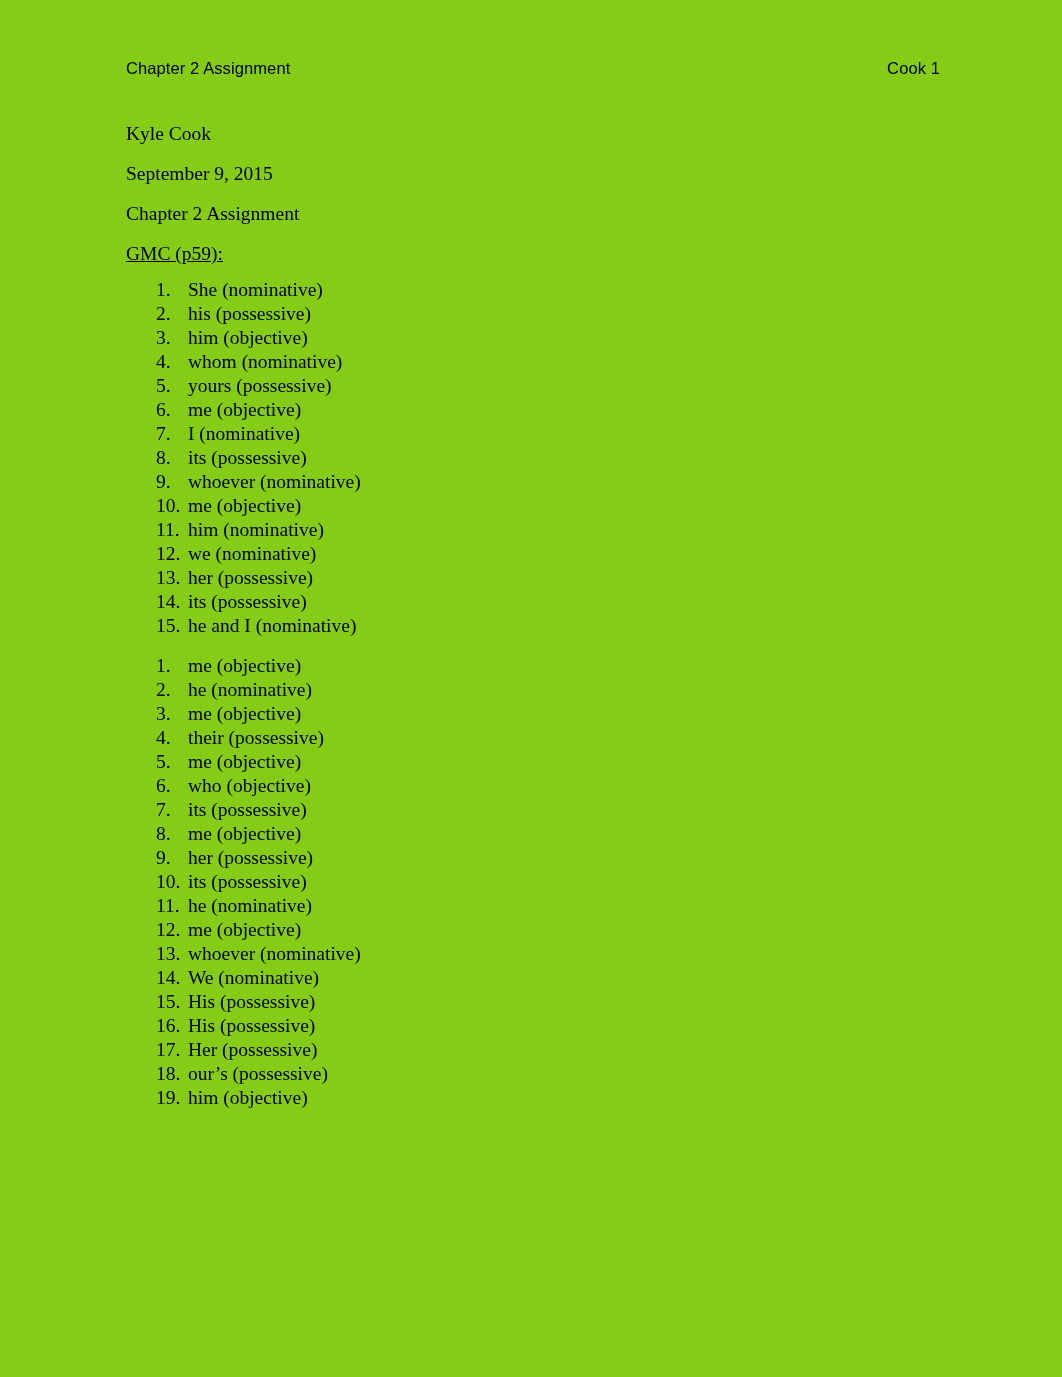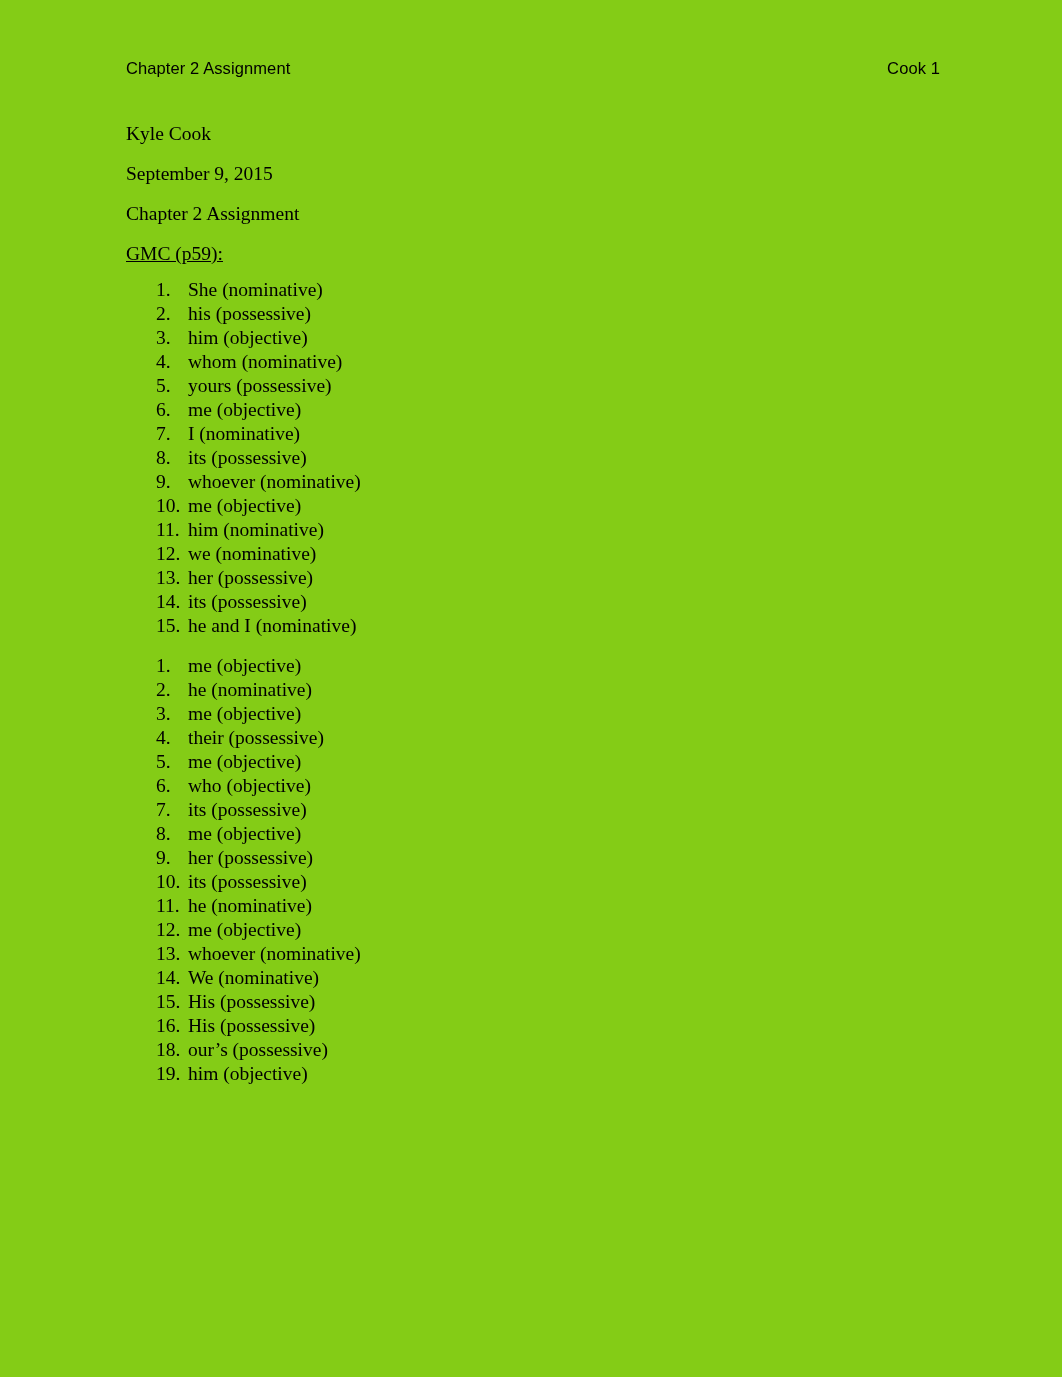--- a/index.html
+++ b/index.html
@@ -147,19 +147,20 @@
         <li><span class="num">7.</span><span class="item-text">its (possessive)</span></li>
         <li><span class="num">8.</span><span class="item-text">me (objective)</span></li>
         <li><span class="num">9.</span><span class="item-text">her (possessive)</span></li>
         <li><span class="num">10.</span><span class="item-text">its (possessive)</span></li>
         <li><span class="num">11.</span><span class="item-text">he (nominative)</span></li>
         <li><span class="num">12.</span><span class="item-text">me (objective)</span></li>
         <li><span class="num">13.</span><span class="item-text">whoever (nominative)</span></li>
         <li><span class="num">14.</span><span class="item-text">We (nominative)</span></li>
         <li><span class="num">15.</span><span class="item-text">His (possessive)</span></li>
         <li><span class="num">16.</span><span class="item-text">His (possessive)</span></li>
+        <li><span class="num">17.</span><span class="item-text">Her (possessive)</span></li>
         <li><span class="num">18.</span><span class="item-text">our’s (possessive)</span></li>
         <li><span class="num">19.</span><span class="item-text">him (objective)</span></li>
       </ol>
 
   </div>
 
 </div>
 
 </body></html>

